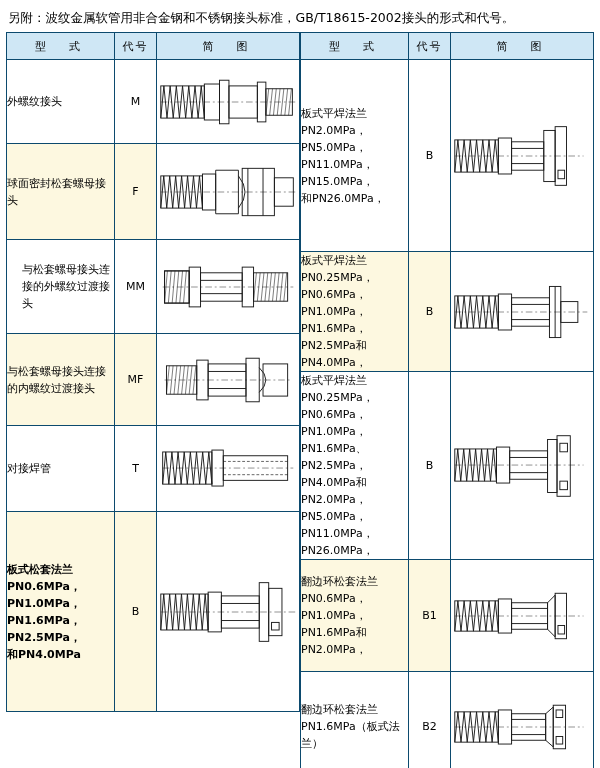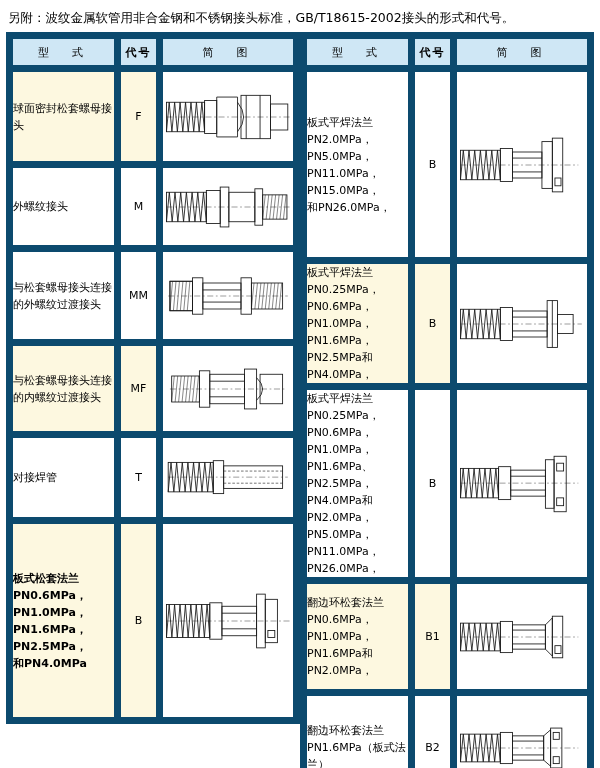--- a/index.html
+++ b/index.html
@@ -28,34 +28,34 @@
     padding:0;
     border:none;
   }
   .half{width:294px;}
   table.sub{
     border-collapse:collapse;
     width:100%;
     table-layout:fixed;
   }
   table.sub td, table.sub th{
-    border:7px solid #0c4a6e;
+    border:1px solid #0c4a6e;
     padding:0;
     font-weight:normal;
     font-size:11px;
   }
   thead th{
     background:#cfe7f5;
     height:26px;
     text-align:center;
     vertical-align:middle;
     letter-spacing:6px;
     font-size:12px;
   }
-  thead th.code{letter-spacing:2px;font-weight:bold;}
+  thead th.code{letter-spacing:2px;}
   .c-name{width:108px;}
   .c-code{width:42px;}
   .c-fig{width:auto;}
   td.name{
     padding:6px 6px 6px 8px;
     vertical-align:middle;
     line-height:17px;
     font-size:11.5px;
   }
   td.code{
@@ -92,46 +92,20 @@
                 <col class="c-fig">
               </colgroup>
             <thead>
               <tr>
                 <th>型　式</th>
                 <th class="code">代号</th>
                 <th>简　图</th>
               </tr>
             </thead>
             <tbody>
-                <tr style="height: 96px;">
-                  <td class="name yellow" style="white-space: pre-line;">球面密封松套螺母接头</td>
-                  <td class="code yellow">F</td>
-                  <td class="fig">
-                    <div class="fig-wrap">
-                      <svg width="150" height="66" viewBox="0 0 150 66">
-                        <path d="M4,50 L7.142857142857142,16 L10.285714285714285,50" stroke="#1a1a1a" fill="none" stroke-width="1"></path>
-                        <path d="M10.285714285714285,50 L13.428571428571427,16 L16.57142857142857,50" stroke="#1a1a1a" fill="none" stroke-width="1"></path>
-                        <path d="M16.57142857142857,50 L19.71428571428571,16 L22.857142857142854,50" stroke="#1a1a1a" fill="none" stroke-width="1"></path>
-                        <path d="M22.857142857142858,50 L26,16 L29.142857142857142,50" stroke="#1a1a1a" fill="none" stroke-width="1"></path>
-                        <path d="M29.142857142857142,50 L32.285714285714285,16 L35.42857142857143,50" stroke="#1a1a1a" fill="none" stroke-width="1"></path>
-                        <path d="M35.42857142857143,50 L38.57142857142858,16 L41.714285714285715,50" stroke="#1a1a1a" fill="none" stroke-width="1"></path>
-                        <path d="M41.714285714285715,50 L44.85714285714286,16 L48,50" stroke="#1a1a1a" fill="none" stroke-width="1"></path>
-                        <rect x="4" y="16" width="44" height="34" stroke="#1a1a1a" fill="none" stroke-width="1"></rect>
-                        <rect x="48" y="14" width="14" height="38" stroke="#1a1a1a" fill="none" stroke-width="1"></rect>
-                        <path d="M62,10 L86,10 L86,56 L62,56 Z" stroke="#1a1a1a" fill="none" stroke-width="1"></path>
-                        <path d="M86,16 Q100,33 86,50" stroke="#1a1a1a" fill="none" stroke-width="1"></path>
-                        <rect x="90" y="8" width="34" height="50" stroke="#1a1a1a" fill="none" stroke-width="1"></rect>
-                        <line x1="96" y1="8" x2="96" y2="58" stroke="#1a1a1a" fill="none" stroke-width="1"></line>
-                        <line x1="112" y1="8" x2="112" y2="58" stroke="#1a1a1a" fill="none" stroke-width="1"></line>
-                        <rect x="124" y="18" width="20" height="30" stroke="#1a1a1a" fill="none" stroke-width="1"></rect>
-                        <line x1="4" y1="33" x2="146" y2="33" stroke="#1a1a1a" stroke-width="0.5" stroke-dasharray="7,3,2,3"></line>
-                      </svg>
-                    </div>
-                  </td>
-                </tr>
                 <tr style="height: 84px;">
                   <td class="name white" style="white-space: pre-line;">外螺纹接头</td>
                   <td class="code white">M</td>
                   <td class="fig">
                     <div class="fig-wrap">
                       <svg width="150" height="62" viewBox="0 0 150 62">
                         <defs>
                           <pattern id="h1" width="4" height="4" patternUnits="userSpaceOnUse" patternTransform="rotate(45)">
                             <line x1="0" y1="0" x2="0" y2="4" stroke="#1a1a1a" stroke-width="0.6"></line>
                           </pattern>
@@ -154,22 +128,48 @@
                         <line x1="126" y1="17" x2="123" y2="45" stroke="#1a1a1a" stroke-width="0.6"></line>
                         <line x1="130" y1="17" x2="127" y2="45" stroke="#1a1a1a" stroke-width="0.6"></line>
                         <line x1="134" y1="17" x2="131" y2="45" stroke="#1a1a1a" stroke-width="0.6"></line>
                         <line x1="138" y1="17" x2="135" y2="45" stroke="#1a1a1a" stroke-width="0.6"></line>
                         <line x1="142" y1="17" x2="139" y2="45" stroke="#1a1a1a" stroke-width="0.6"></line>
                         <line x1="4" y1="31" x2="146" y2="31" stroke="#1a1a1a" stroke-width="0.5" stroke-dasharray="7,3,2,3"></line>
                       </svg>
                     </div>
                   </td>
                 </tr>
+                <tr style="height: 96px;">
+                  <td class="name yellow" style="white-space: pre-line;">球面密封松套螺母接头</td>
+                  <td class="code yellow">F</td>
+                  <td class="fig">
+                    <div class="fig-wrap">
+                      <svg width="150" height="66" viewBox="0 0 150 66">
+                        <path d="M4,50 L7.142857142857142,16 L10.285714285714285,50" stroke="#1a1a1a" fill="none" stroke-width="1"></path>
+                        <path d="M10.285714285714285,50 L13.428571428571427,16 L16.57142857142857,50" stroke="#1a1a1a" fill="none" stroke-width="1"></path>
+                        <path d="M16.57142857142857,50 L19.71428571428571,16 L22.857142857142854,50" stroke="#1a1a1a" fill="none" stroke-width="1"></path>
+                        <path d="M22.857142857142858,50 L26,16 L29.142857142857142,50" stroke="#1a1a1a" fill="none" stroke-width="1"></path>
+                        <path d="M29.142857142857142,50 L32.285714285714285,16 L35.42857142857143,50" stroke="#1a1a1a" fill="none" stroke-width="1"></path>
+                        <path d="M35.42857142857143,50 L38.57142857142858,16 L41.714285714285715,50" stroke="#1a1a1a" fill="none" stroke-width="1"></path>
+                        <path d="M41.714285714285715,50 L44.85714285714286,16 L48,50" stroke="#1a1a1a" fill="none" stroke-width="1"></path>
+                        <rect x="4" y="16" width="44" height="34" stroke="#1a1a1a" fill="none" stroke-width="1"></rect>
+                        <rect x="48" y="14" width="14" height="38" stroke="#1a1a1a" fill="none" stroke-width="1"></rect>
+                        <path d="M62,10 L86,10 L86,56 L62,56 Z" stroke="#1a1a1a" fill="none" stroke-width="1"></path>
+                        <path d="M86,16 Q100,33 86,50" stroke="#1a1a1a" fill="none" stroke-width="1"></path>
+                        <rect x="90" y="8" width="34" height="50" stroke="#1a1a1a" fill="none" stroke-width="1"></rect>
+                        <line x1="96" y1="8" x2="96" y2="58" stroke="#1a1a1a" fill="none" stroke-width="1"></line>
+                        <line x1="112" y1="8" x2="112" y2="58" stroke="#1a1a1a" fill="none" stroke-width="1"></line>
+                        <rect x="124" y="18" width="20" height="30" stroke="#1a1a1a" fill="none" stroke-width="1"></rect>
+                        <line x1="4" y1="33" x2="146" y2="33" stroke="#1a1a1a" stroke-width="0.5" stroke-dasharray="7,3,2,3"></line>
+                      </svg>
+                    </div>
+                  </td>
+                </tr>
                 <tr style="height: 94px;">
-                  <td class="name white" style="white-space: pre-line;">与松套螺母接头连接的外螺纹过渡接头</td>
+                  <td class="name white" style="white-space: pre-line; padding-left: 15px;">与松套螺母接头连接的外螺纹过渡接头</td>
                   <td class="code white">MM</td>
                   <td class="fig">
                     <div class="fig-wrap">
                       <svg width="150" height="62" viewBox="0 0 150 62">
                         <rect x="8" y="14" width="26" height="34" stroke="#1a1a1a" fill="none" stroke-width="1"></rect>
                         <rect x="8" y="14" width="26" height="34" stroke="#1a1a1a" fill="none" stroke-width="1"></rect>
                         <line x1="11" y1="14" x2="8" y2="48" stroke="#1a1a1a" stroke-width="0.6"></line>
                         <line x1="15" y1="14" x2="12" y2="48" stroke="#1a1a1a" stroke-width="0.6"></line>
                         <line x1="19" y1="14" x2="16" y2="48" stroke="#1a1a1a" stroke-width="0.6"></line>
                         <line x1="23" y1="14" x2="20" y2="48" stroke="#1a1a1a" stroke-width="0.6"></line>

